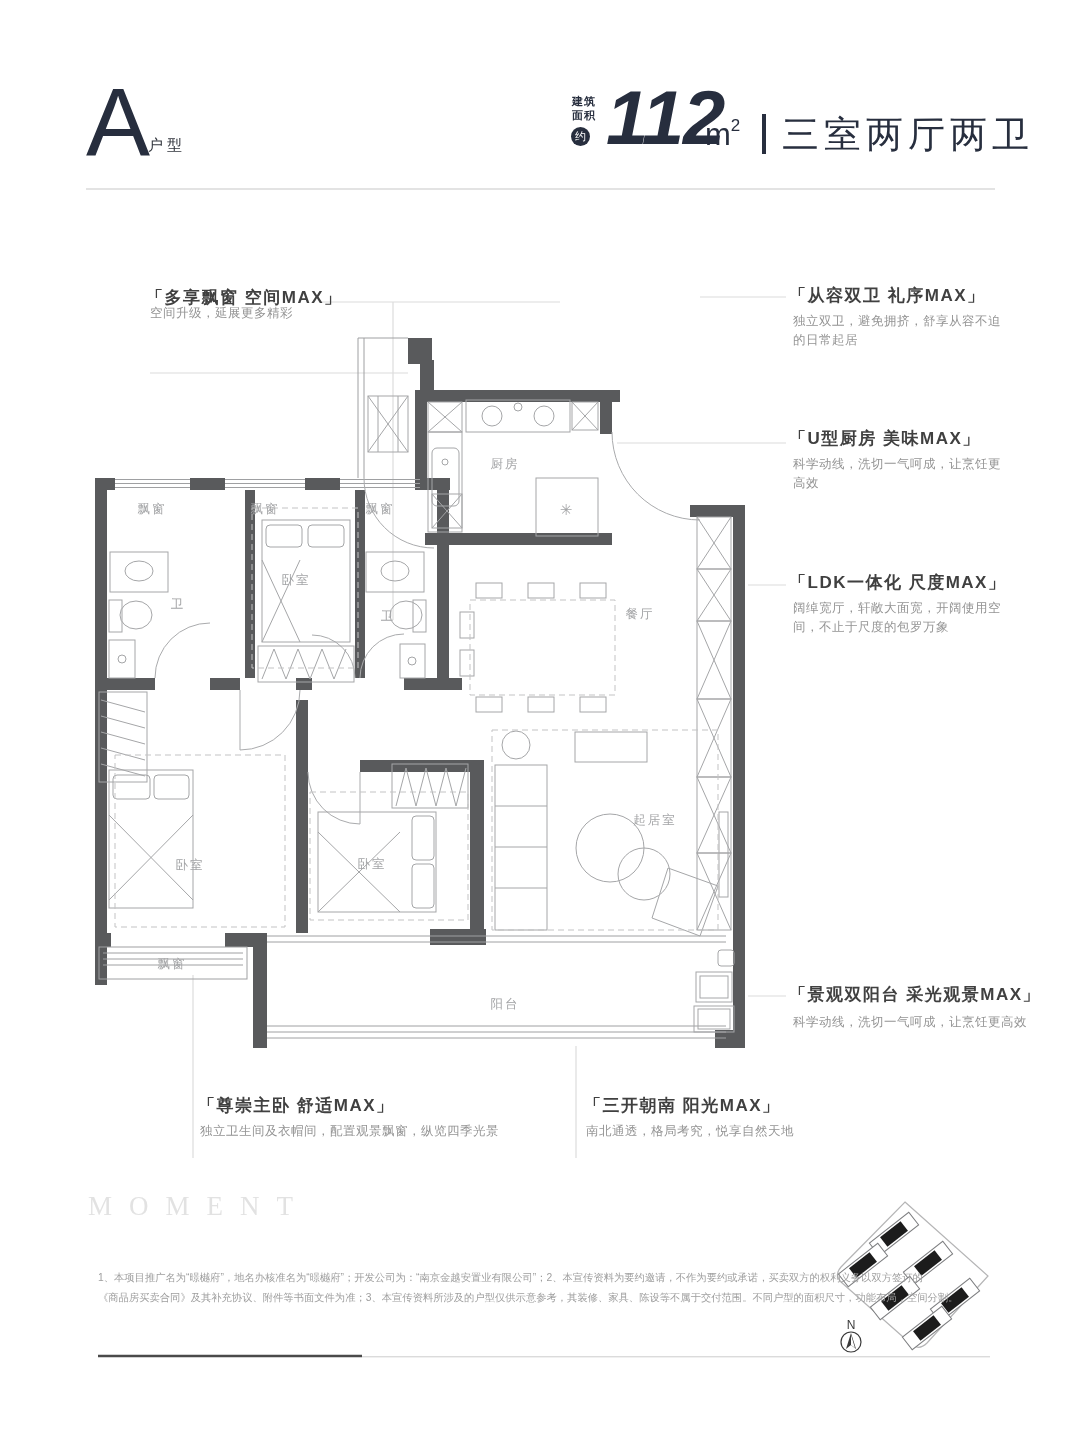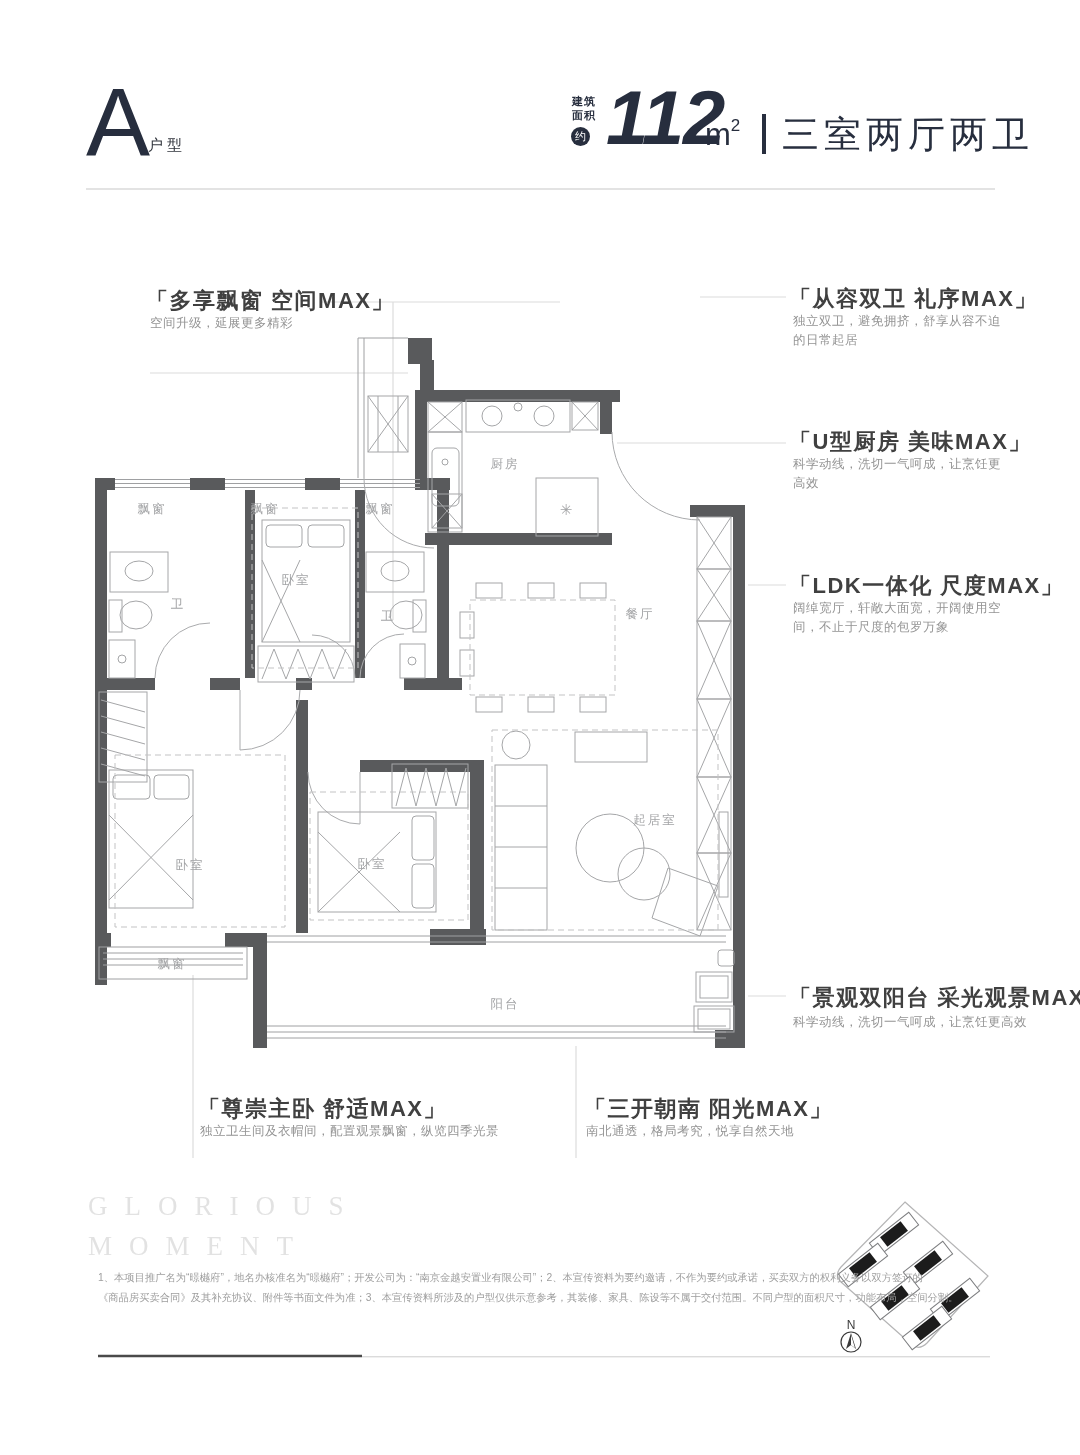--- a/index.html
+++ b/index.html
@@ -13,23 +13,23 @@
   #unit-type-label{left:148px;top:136px;font-size:15px;color:#30343c;letter-spacing:4px;}
   #area-prefix{left:572px;top:94px;font-size:11px;color:#272e3e;line-height:14px;font-weight:bold;letter-spacing:1px;}
   #approx-badge{left:571px;top:127px;width:19px;height:19px;border-radius:50%;background:#272e3e;color:#fff;
     font-size:11px;display:flex;align-items:center;justify-content:center;}
   #area-value{left:606px;top:80px;font-size:76px;font-weight:bold;color:#272e3e;line-height:1;letter-spacing:-1px;font-style:italic;}
   #area-unit{left:705px;top:116px;font-size:31px;color:#272e3e;}
   #area-unit sup{font-size:17px;vertical-align:14px;}
   #header-bar{left:762px;top:114px;width:4px;height:40px;background:#272e3e;}
   #rooms-summary{left:782px;top:110px;font-size:37px;font-weight:normal;color:#272e3e;letter-spacing:5px;}
   
-  .anno-title{font-size:22px;font-weight:bold;color:#404040;letter-spacing:1.5px;white-space:nowrap;}
+  .anno-title{font-size:17px;font-weight:bold;color:#404040;letter-spacing:1.5px;white-space:nowrap;}
   .anno-desc{font-size:12.5px;color:#949494;letter-spacing:0.5px;line-height:19px;white-space:nowrap;}
-  #anno-bay-title{left:146px;top:286px;}    #anno-bay-desc{left:150px;top:314px;}
+  #anno-bay-title{left:146px;top:286px;}    #anno-bay-desc{left:150px;top:304px;}
   #anno-bath-title{left:789px;top:284px;}   #anno-bath-desc{left:793px;top:312px;}
   #anno-kitchen-title{left:789px;top:427px;}#anno-kitchen-desc{left:793px;top:455px;}
   #anno-ldk-title{left:789px;top:571px;}    #anno-ldk-desc{left:793px;top:599px;}
   #anno-balcony-title{left:789px;top:983px;}#anno-balcony-desc{left:793px;top:1013px;}
   #anno-master-title{left:198px;top:1094px;}#anno-master-desc{left:200px;top:1122px;}
   #anno-south-title{left:584px;top:1094px;} #anno-south-desc{left:586px;top:1122px;}
   
   #watermark{left:88px;top:1186px;font-family:"Liberation Serif","DejaVu Serif",serif;
     font-size:27px;color:#dcdcdc;letter-spacing:17px;line-height:40px;opacity:.8;}
   
@@ -343,20 +343,19 @@
 <div class="abs anno-title" id="anno-balcony-title">「景观双阳台 采光观景MAX」</div>
 <div class="abs anno-desc" id="anno-balcony-desc">科学动线，洗切一气呵成，让烹饪更高效</div>
 
 <div class="abs anno-title" id="anno-master-title">「尊崇主卧 舒适MAX」</div>
 <div class="abs anno-desc" id="anno-master-desc">独立卫生间及衣帽间，配置观景飘窗，纵览四季光景</div>
 
 <div class="abs anno-title" id="anno-south-title">「三开朝南 阳光MAX」</div>
 <div class="abs anno-desc" id="anno-south-desc">南北通透，格局考究，悦享自然天地</div>
 
 <div class="abs" id="watermark">
-  <div>GLORIOUS</div>
   <div>MOMENT</div>
 </div>
 
 <div class="abs" id="disclaimer">
   <div>1、本项目推广名为“暻樾府”，地名办核准名为“暻樾府”；开发公司为：“南京金越安置业有限公司”；2、本宣传资料为要约邀请，不作为要约或承诺，买卖双方的权利义务以双方签订的</div>
   <div>《商品房买卖合同》及其补充协议、附件等书面文件为准；3、本宣传资料所涉及的户型仅供示意参考，其装修、家具、陈设等不属于交付范围。不同户型的面积尺寸，功能布局，空间分割。</div>
 </div>
 
 </body></html>

